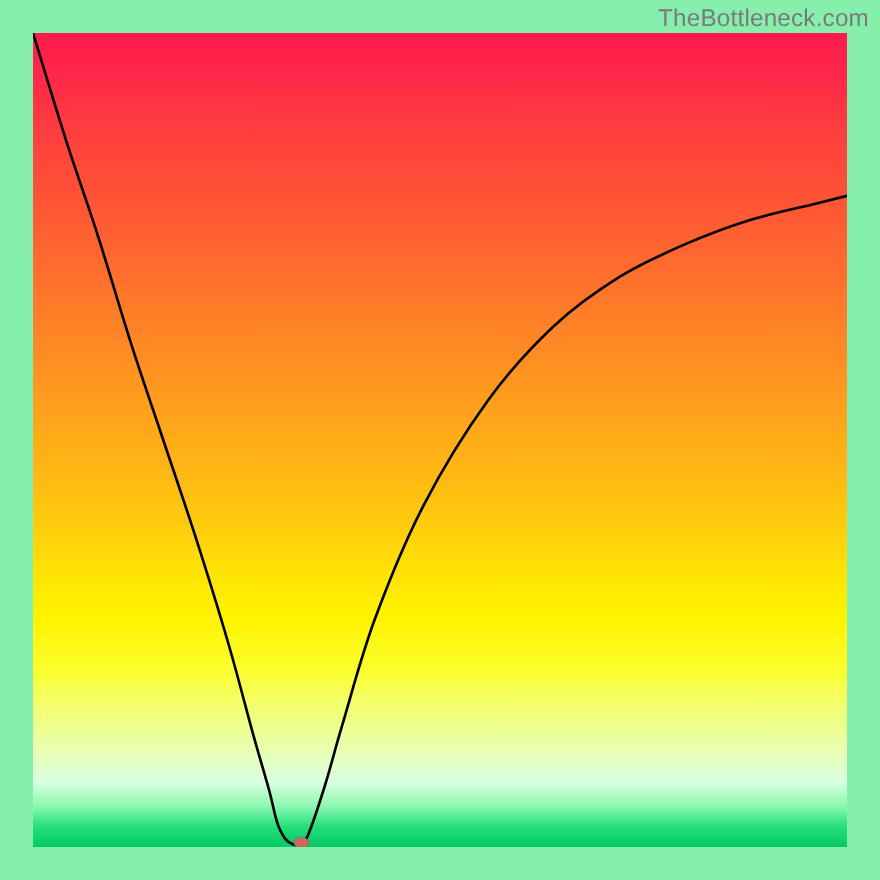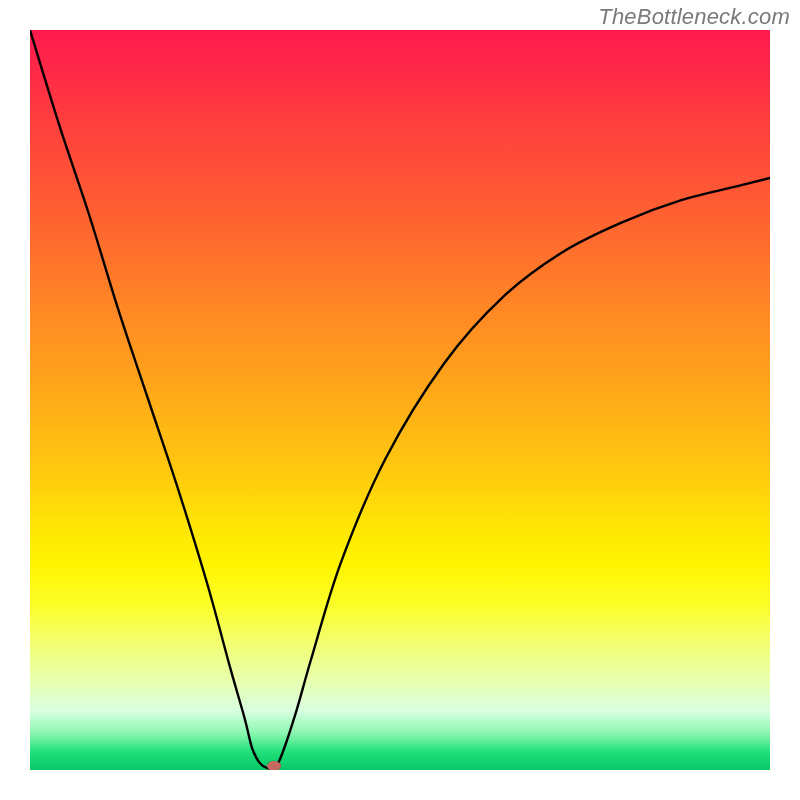--- a/index.html
+++ b/index.html
@@ -8,22 +8,21 @@
     width: 800px;
     height: 800px;
     background: #000;
     overflow: hidden;
     font-family: Arial, Helvetica, sans-serif;
   }
   .frame {
     position: relative;
     width: 800px;
     height: 800px;
-    background: #ffffff;
-    font-style: italic;
+    background: #86efac;
   }
   .watermark {
     position: absolute;
     top: 4px;
     right: 10px;
     color: #7a7a7a;
     font-size: 22px;
     letter-spacing: 0.2px;
     z-index: 5;
     font-weight: 400;

